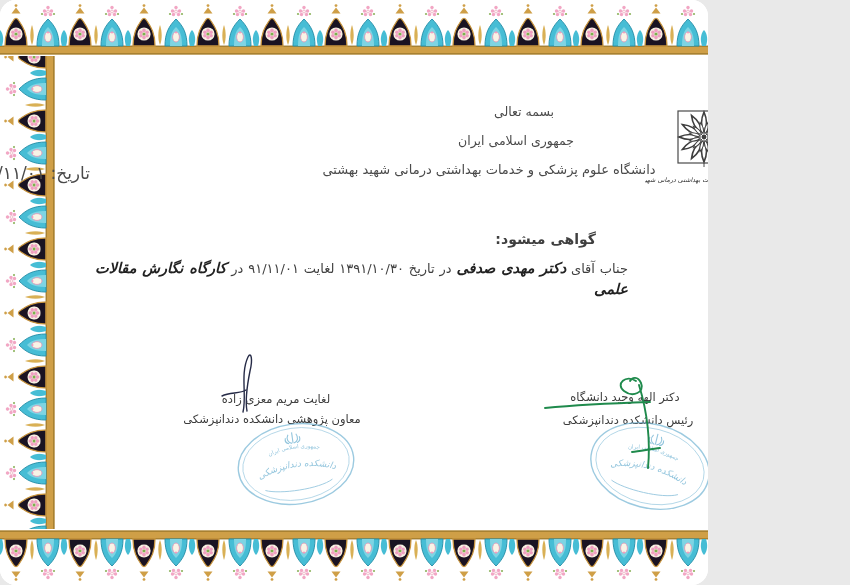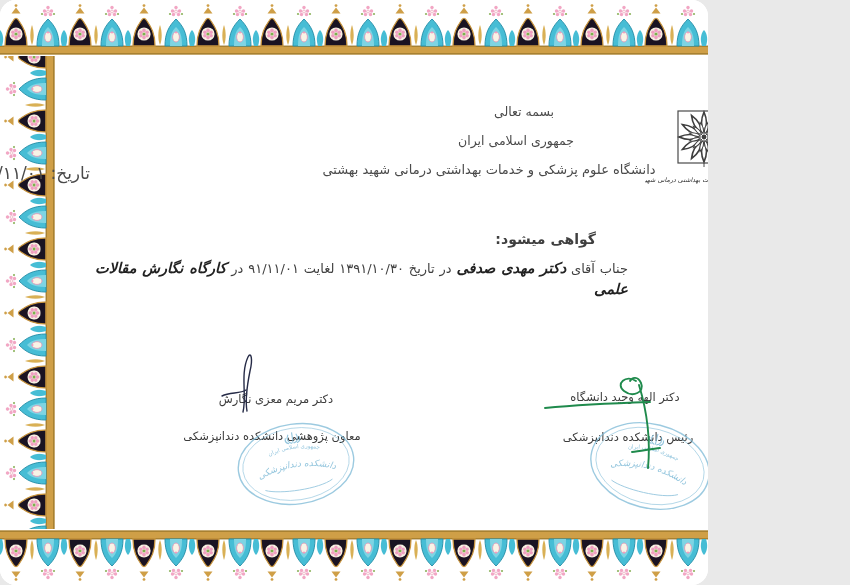--- a/index.html
+++ b/index.html
@@ -12,21 +12,21 @@
   .abs{position:absolute;}
   .center{transform:translateX(-50%);white-space:nowrap;}
   .hdr{font-size:12.5px;color:#4a4a4a;}
   .uni{font-size:13px;}
   .date{font-size:17px;color:#4a4a4a;white-space:nowrap;}
   .certify{font-size:14px;white-space:nowrap;font-weight:bold;}
   .bodyline{font-size:13px;line-height:20px;}
   .fill{left:95px;right:80px;text-align:justify;text-align-last:justify;}
   .b{font-weight:bold;font-style:italic;color:#222;font-size:14.5px;letter-spacing:0.3px;}
   .signame{font-size:11.5px;color:#3c3c3c;white-space:nowrap;}
-  .sigtitle{font-size:11.5px;color:#3c3c3c;white-space:nowrap;margin-top:17px;}
+  .sigtitle{font-size:11.5px;color:#3c3c3c;white-space:nowrap;}
   svg{display:block;}
   .layer{position:absolute;left:0;top:0;pointer-events:none;}
 </style>
 </head>
 <body>
 
 <div class="page">
 
   <svg class="layer" width="850" height="585" viewBox="0 0 850 585">
     <defs>
@@ -134,21 +134,21 @@
   </svg>
 
   <div class="abs certify" style="right:112px;top:231px;">گواهی میشود:</div>
 
   <div class="abs bodyline fill" style="top:258px;">
     <span>جناب آقای </span><span class="b">دکتر مهدی صدفی</span><span> در تاریخ ۱۳۹۱/۱۰/۳۰ لغایت ۹۱/۱۱/۰۱ در </span><span class="b">کارگاه نگارش مقالات علمی</span>
   </div>
 
 
 
-  <div class="abs center signame" style="left:276px;top:392px;">دکتر مریم معزی نگارش</div>
+  <div class="abs center signame" style="left:276px;top:392px;">لغایت مریم معزی زاده</div>
   <div class="abs center sigtitle" style="left:272px;top:412px;">معاون پژوهشی دانشکده دندانپزشکی</div>
 
   <div class="abs center signame" style="left:625px;top:390px;">دکتر الهه وحید دانشگاه</div>
   <div class="abs center sigtitle" style="left:628px;top:413px;">رئیس دانشکده دندانپزشکی</div>
 
   <svg class="layer" width="850" height="585" viewBox="0 0 850 585">
     <defs>
       <path id="arcL1" d="M-30,-10 Q0,-21 30,-10" fill="none"></path>
       <path id="arcL2" d="M-42,12 Q0,-6 42,12" fill="none"></path>
       <path id="arcR1" d="M-30,-10 Q0,-21 30,-10" fill="none"></path>

